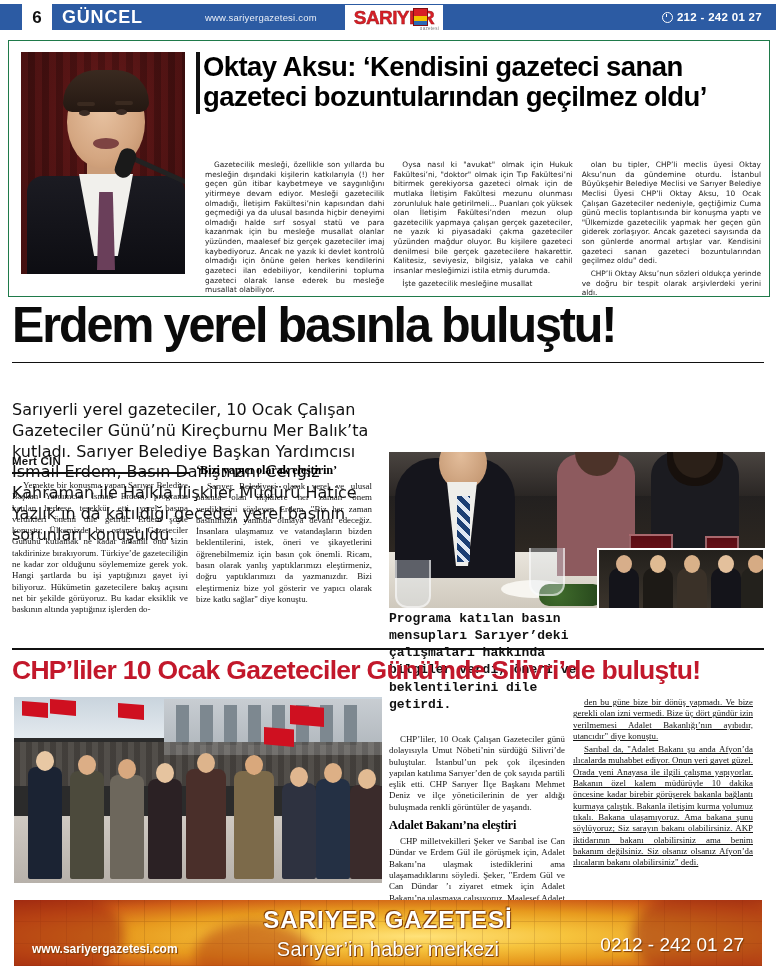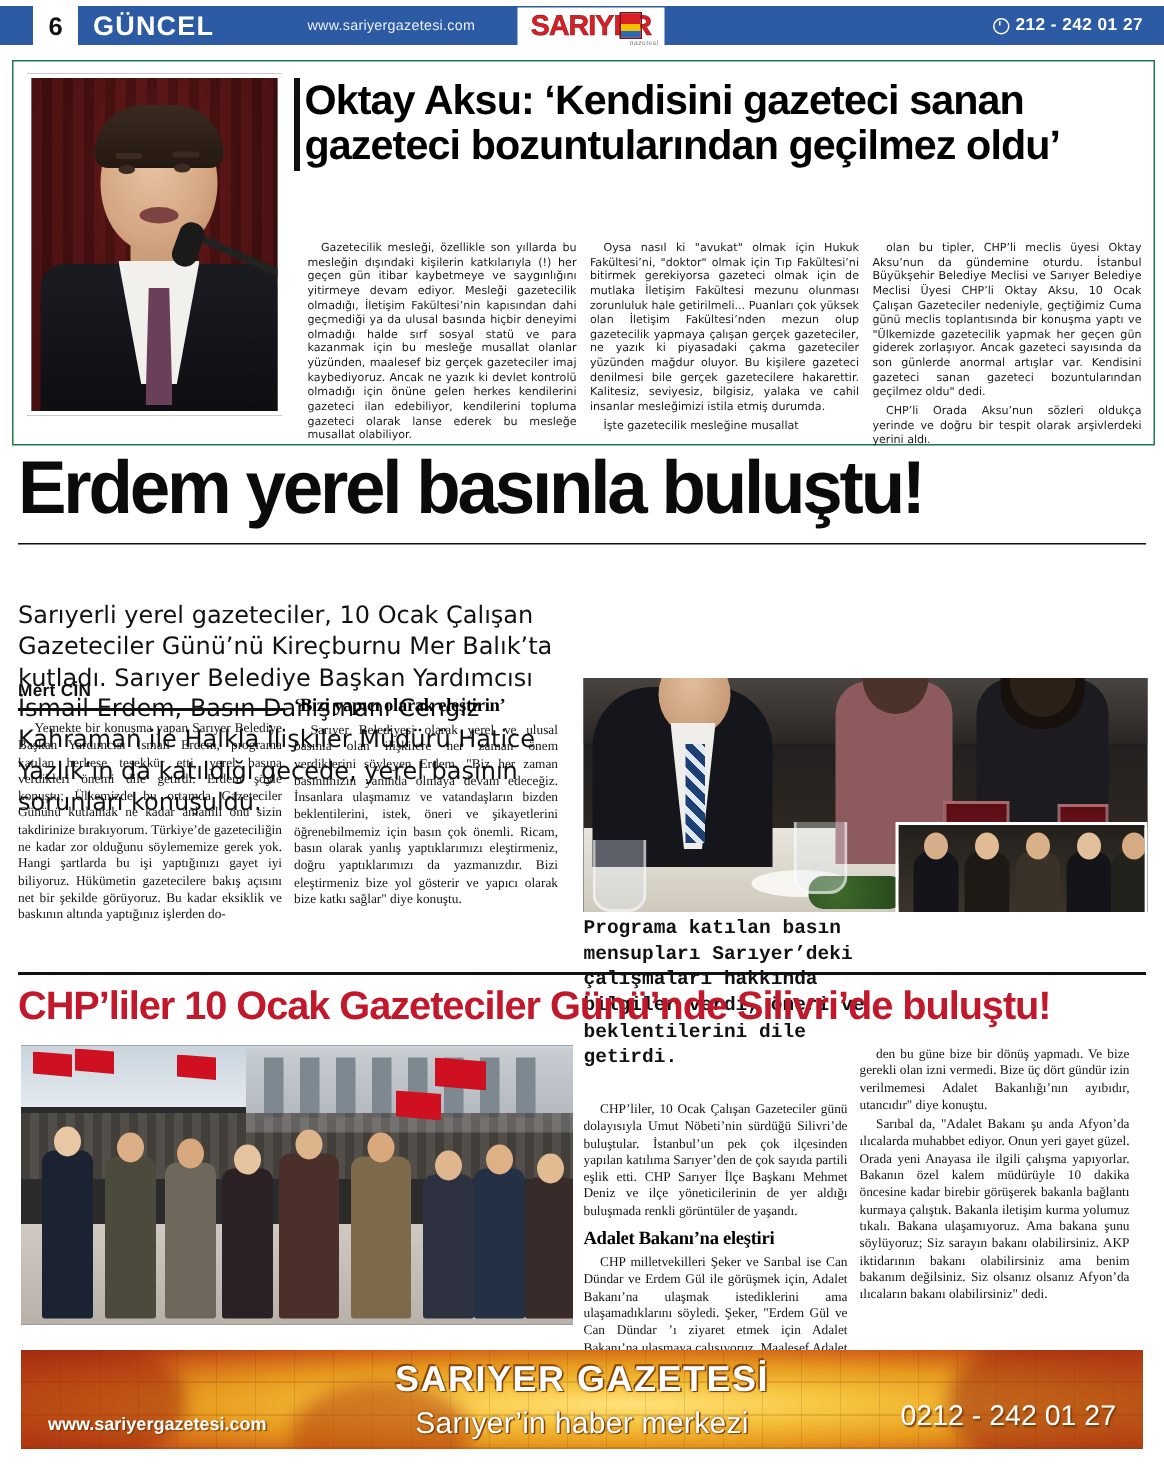--- a/index.html
+++ b/index.html
@@ -136,21 +136,21 @@
   .ph3-win{position:absolute;top:8px;width:13px;height:40px;background:#7d8890;}
   .ph3-ground{position:absolute;left:0;bottom:0;width:100%;height:36%;
       background:linear-gradient(180deg,#cfc9c2,#b7b1aa);}
   .ph3-crowdback{position:absolute;left:0;top:24%;width:100%;height:24%;
       background:repeating-linear-gradient(90deg,#4a4540 0 6px,#5f5a54 6px 12px);opacity:.75;}
   .flag{position:absolute;width:26px;height:17px;background:#cf1020;
       clip-path:polygon(0 0,100% 12%,100% 100%,0 86%);}
   .person{position:absolute;bottom:4px;width:34px;border-radius:8px 8px 2px 2px;}
   .person i{position:absolute;left:50%;transform:translateX(-50%);top:-16px;width:18px;height:20px;border-radius:50%;display:block;}
   .c3a{position:absolute;left:389px;top:734px;width:176px;height:192px;overflow:hidden;}
-  .c3b{position:absolute;left:573px;top:697px;width:180px;height:192px;overflow:hidden;}
+  .c3b{position:absolute;left:573px;top:697px;width:180px;height:192px;overflow:hidden;text-decoration:underline;}
 
   
   .ad{position:absolute;left:14px;top:900px;width:748px;height:66px;overflow:hidden;
       background:
         radial-gradient(ellipse at 54% 55%, #ffe27a 0%, #f6c33c 26%, #e79a1e 52%, #cf5f17 76%, #9e2a12 100%);}
   .ad-map{position:absolute;inset:0;opacity:.22;
       background-image:
         repeating-linear-gradient(0deg, rgba(70,20,0,.55) 0 1px, transparent 1px 22px),
         repeating-linear-gradient(90deg, rgba(70,20,0,.55) 0 1px, transparent 1px 26px);}
   .ad-splotch{position:absolute;border-radius:50%;filter:blur(6px);opacity:.55;}
@@ -215,21 +215,21 @@
     <div class="cols3">
       <div class="bodycol">
         <p>Gazetecilik mesleği, özellikle son yıllarda bu mesleğin dışındaki kişilerin katkılarıyla (!) her geçen gün itibar kaybetmeye ve saygınlığını yitirmeye devam ediyor. Mesleği gazetecilik olmadığı, İletişim Fakültesi’nin kapısından dahi geçmediği ya da ulusal basında hiçbir deneyimi olmadığı halde sırf sosyal statü ve para kazanmak için bu mesleğe musallat olanlar yüzünden, maalesef biz gerçek gazeteciler imaj kaybediyoruz. Ancak ne yazık ki devlet kontrolü olmadığı için önüne gelen herkes kendilerini gazeteci ilan edebiliyor, kendilerini topluma gazeteci olarak lanse ederek bu mesleğe musallat olabiliyor.</p>
       </div>
       <div class="bodycol">
         <p>Oysa nasıl ki "avukat" olmak için Hukuk Fakültesi’ni, "doktor" olmak için Tıp Fakültesi’ni bitirmek gerekiyorsa gazeteci olmak için de mutlaka İletişim Fakültesi mezunu olunması zorunluluk hale getirilmeli... Puanları çok yüksek olan İletişim Fakültesi’nden mezun olup gazetecilik yapmaya çalışan gerçek gazeteciler, ne yazık ki piyasadaki çakma gazeteciler yüzünden mağdur oluyor. Bu kişilere gazeteci denilmesi bile gerçek gazetecilere hakarettir. Kalitesiz, seviyesiz, bilgisiz, yalaka ve cahil insanlar mesleğimizi istila etmiş durumda.</p>
         <p>İşte gazetecilik mesleğine musallat</p>
       </div>
       <div class="bodycol">
         <p>olan bu tipler, CHP’li meclis üyesi Oktay Aksu’nun da gündemine oturdu. İstanbul Büyükşehir Belediye Meclisi ve Sarıyer Belediye Meclisi Üyesi CHP’li Oktay Aksu, 10 Ocak Çalışan Gazeteciler nedeniyle, geçtiğimiz Cuma günü meclis toplantısında bir konuşma yaptı ve "Ülkemizde gazetecilik yapmak her geçen gün giderek zorlaşıyor. Ancak gazeteci sayısında da son günlerde anormal artışlar var. Kendisini gazeteci sanan gazeteci bozuntularından geçilmez oldu" dedi.</p>
-        <p>CHP’li Orada Aksu’nun sözleri oldukça yerinde ve doğru bir tespit olarak arşivlerdeki yerini aldı.</p>
+        <p>CHP’li Oktay Aksu’nun sözleri oldukça yerinde ve doğru bir tespit olarak arşivlerdeki yerini aldı.</p>
       </div>
     </div>
   </div>
 
   <div class="hl2">Erdem yerel basınla buluştu!</div>
   <div class="rule-dark" style="left:12px;top:362px;width:752px;height:1px;"></div>
 
   <div class="sub2">Sarıyerli yerel gazeteciler, 10 Ocak Çalışan Gazeteciler Günü’nü Kireçburnu Mer Balık’ta kutladı. Sarıyer Belediye Başkan Yardımcısı İsmail Erdem, Basın Danışmanı Cengiz Kahraman ile Halkla İlişkiler Müdürü Hatice Yazlık’ın da katıldığı gecede, yerel basının sorunları konuşuldu.</div>
 
   <div class="byline">Mert CİN</div>

